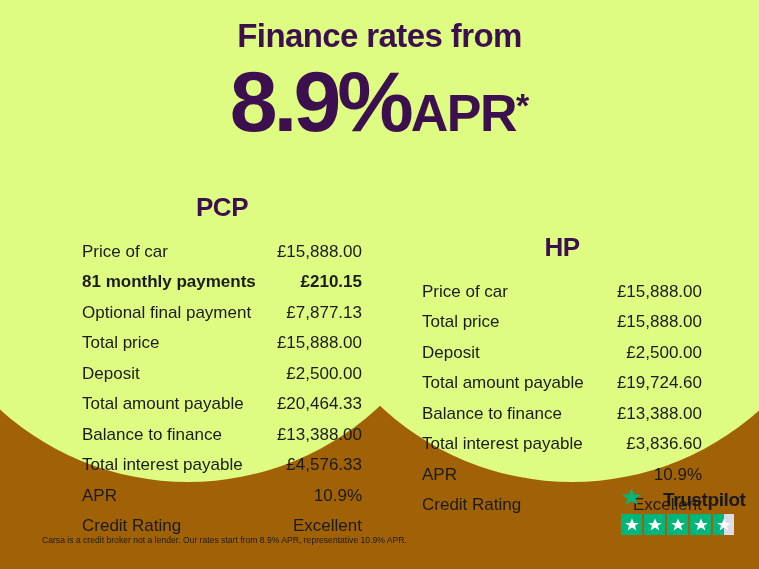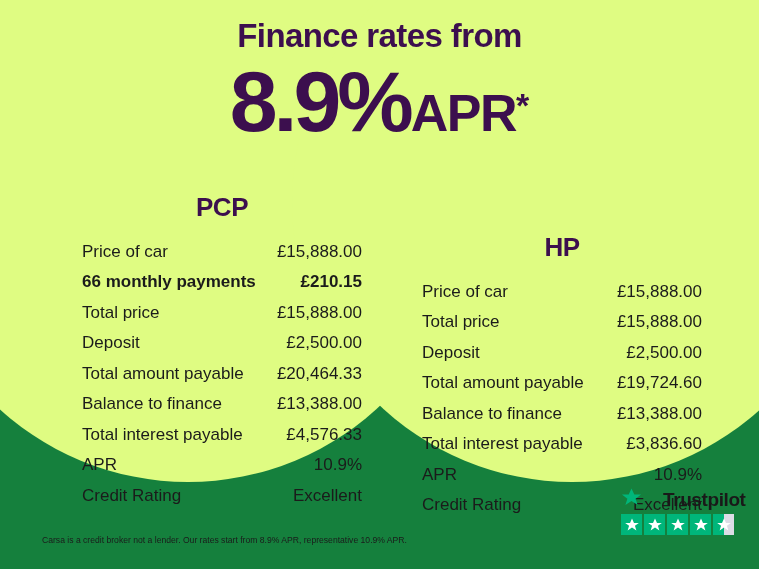--- a/index.html
+++ b/index.html
@@ -10,21 +10,21 @@
     width: 759px;
     height: 569px;
     font-family: "Liberation Sans", sans-serif;
     overflow: hidden;
   }
 
   #stage {
     position: relative;
     width: 759px;
     height: 569px;
-    background: #15803d;
+    background: #a16207;
     overflow: hidden;
   }
 
   
   .blob {
     position: absolute;
     border-radius: 50%;
     background: #DFFC82;
   }
   #blob-left {
@@ -211,22 +211,26 @@
 
     <div class="plan" id="plan-pcp">
       <div class="plan-title">PCP</div>
       <table class="plan-table">
         <tbody id="rows-pcp">
             <tr>
               <td class="label">Price of car</td>
               <td class="value">£15,888.00</td>
             </tr>
             <tr class="emphasis">
-              <td class="label">66 monthly payments</td>
+              <td class="label">81 monthly payments</td>
               <td class="value">£210.15</td>
+            </tr>
+            <tr>
+              <td class="label">Optional final payment</td>
+              <td class="value">£7,877.13</td>
             </tr>
             <tr>
               <td class="label">Total price</td>
               <td class="value">£15,888.00</td>
             </tr>
             <tr>
               <td class="label">Deposit</td>
               <td class="value">£2,500.00</td>
             </tr>
             <tr>

